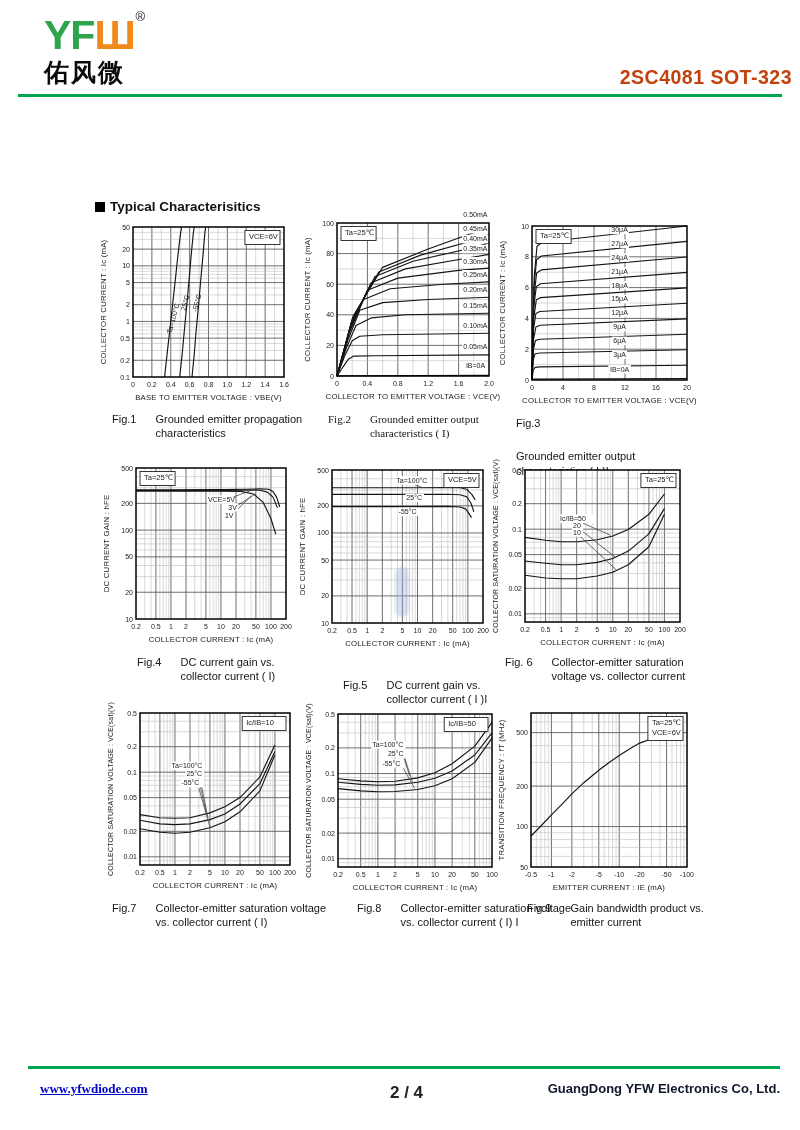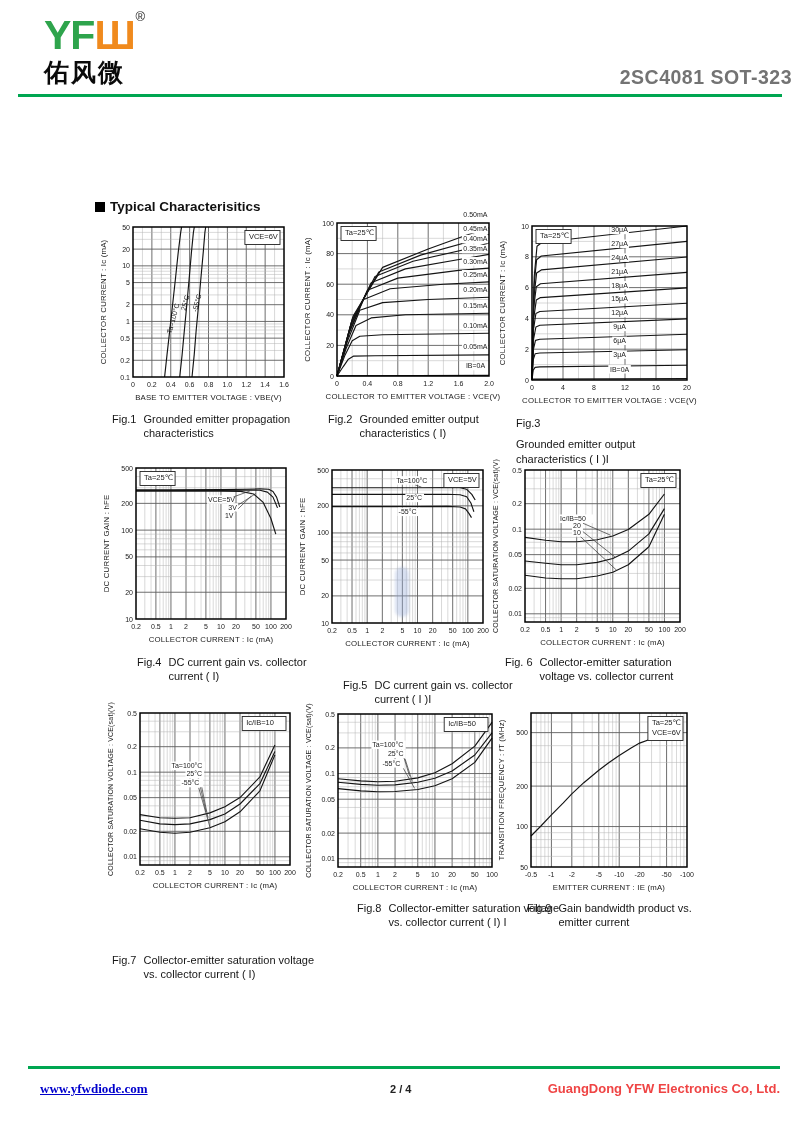--- a/index.html
+++ b/index.html
@@ -5,39 +5,39 @@
   html,body{margin:0;padding:0;background:#e8e8e8;}
   .page{position:relative;width:800px;height:1130px;background:#fff;margin:0 auto;
         font-family:"Liberation Sans","DejaVu Sans",sans-serif;color:var(--ink,#111);overflow:hidden;}
   
   .logo{position:absolute;left:44px;top:10px;line-height:1;}
   .logo-text{font-size:41px;font-weight:800;letter-spacing:-1px;}
   .logo-yf{color:var(--logo-green,#2EA44C);}
   .logo-w{color:var(--logo-orange,#F08A1D);}
   .logo-reg{font-size:13px;font-weight:400;color:#222;vertical-align:28px;margin-left:1px;}
   .logo-cn{font-size:25px;font-weight:700;letter-spacing:2px;color:#0a0a0a;margin-top:4px;}
-  .part-number{position:absolute;right:8px;top:66px;font-size:19.5px;font-weight:700;color:#737373;letter-spacing:0.5px;}
+  .part-number{position:absolute;right:8px;top:66px;font-size:19.5px;font-weight:700;color:#c2410c;letter-spacing:0.5px;}
   .header-rule{position:absolute;left:18px;right:18px;top:94px;height:3px;background:var(--green,#00A651);}
   
   .section-title{position:absolute;left:95px;top:199px;font-size:13.5px;font-weight:700;display:flex;align-items:center;gap:5px;}
   .sq{width:10px;height:10px;background:#000;display:inline-block;}
   
-  .caption{position:absolute;display:flex;gap:7px;font-size:11px;line-height:1.3;color:#161616;}
+  .caption{position:absolute;display:flex;gap:19px;font-size:11px;line-height:1.3;color:#161616;}
   .cap-no{flex-shrink:0;}
   
   .figsvg{position:absolute;overflow:visible;}
   .figsvg text{font-family:"Liberation Sans","DejaVu Sans",sans-serif;fill:#1a1a1a;}
   .scan-artifact{position:absolute;left:395px;top:567px;width:14px;height:50px;
      background:rgba(150,172,216,0.38);filter:blur(1.5px);border-radius:7px;}
   
   .footer-rule{position:absolute;left:28px;right:20px;top:1066px;height:3px;background:var(--green,#00A651);}
   .website{position:absolute;left:40px;top:1081px;font-size:13px;font-weight:700;
      color:var(--link,#0000CC);text-decoration:underline;font-family:Liberation Serif, serif;}
-  .page-num{position:absolute;left:390px;top:1083px;font-size:11px;font-weight:700;color:#222;}
-  .company{position:absolute;right:20px;top:1081px;font-size:13px;font-weight:700;color:#ef4444;}
+  .page-num{position:absolute;left:390px;top:1083px;font-size:17px;font-weight:700;color:#222;}
+  .company{position:absolute;right:20px;top:1081px;font-size:13px;font-weight:700;color:#0f172a;}
 </style>
 </head>
 <body>
 
 <div class="page" style="--green: #00A651; --logo-green: #2EA44C; --logo-orange: #F08A1D; --link: #0000CC; --ink: #111111;">
 
   <div class="logo">
     <span class="logo-text"><span class="logo-yf">YF</span><span class="logo-w">Ш</span><span class="logo-reg">®</span></span>
     <div class="logo-cn">佑风微</div>
   </div>
@@ -190,21 +190,21 @@
           <text x="-3" y="155.5" font-size="7" text-anchor="end">0</text>
           <text x="-3" y="124.9" font-size="7" text-anchor="end">20</text>
           <text x="-3" y="94.3" font-size="7" text-anchor="end">40</text>
           <text x="-3" y="63.7" font-size="7" text-anchor="end">60</text>
           <text x="-3" y="33.099999999999994" font-size="7" text-anchor="end">80</text>
           <text x="-3" y="2.5" font-size="7" text-anchor="end">100</text>
           <text x="76" y="176" font-size="7.8" text-anchor="middle" letter-spacing="0.2">COLLECTOR TO EMITTER VOLTAGE : VCE(V)</text>
           <text x="-27" y="76.5" font-size="7.8" text-anchor="middle" transform="rotate(-90 -27 76.5)" letter-spacing="0.2">COLLECTOR CURRENT : Ic (mA)</text>
         </g>
       </svg>
-      <div class="caption" style="left: 328px; top: 412px; width: 190px;">
+      <div class="caption" style="left: 328px; top: 412px; width: 190px; font-family: Liberation Serif, serif;">
         <span class="cap-no">Fig.2</span>
         <span class="cap-tx">Grounded emitter output characteristics (  I)</span>
       </div>
       <svg class="figsvg" width="211" height="198" style="left: 494px; top: 214px;">
         <g transform="translate(38,12)">
           <rect x="0" y="0" width="155" height="154" fill="#fff"></rect>
           <line x1="15.5" y1="0" x2="15.5" y2="154" stroke="#b3b3b3" stroke-width="0.5"></line>
           <line x1="31" y1="0" x2="31" y2="154" stroke="#5e5e5e" stroke-width="0.9"></line>
           <line x1="46.5" y1="0" x2="46.5" y2="154" stroke="#b3b3b3" stroke-width="0.5"></line>
           <line x1="62" y1="0" x2="62" y2="154" stroke="#5e5e5e" stroke-width="0.9"></line>
@@ -589,21 +589,21 @@
           <text x="-3" y="146.29771374759812" font-size="7" text-anchor="end">0.01</text>
           <text x="-3" y="120.81908549903925" font-size="7" text-anchor="end">0.02</text>
           <text x="-3" y="87.1381709980785" font-size="7" text-anchor="end">0.05</text>
           <text x="-3" y="61.65954274951963" font-size="7" text-anchor="end">0.1</text>
           <text x="-3" y="36.18091450096075" font-size="7" text-anchor="end">0.2</text>
           <text x="-3" y="2.5" font-size="7" text-anchor="end">0.5</text>
           <text x="75" y="175" font-size="7.8" text-anchor="middle" letter-spacing="0.2">COLLECTOR CURRENT : Ic (mA)</text>
           <text x="-27" y="76" font-size="6.9786535303776684" text-anchor="middle" transform="rotate(-90 -27 76)" letter-spacing="0.2">COLLECTOR SATURATION VOLTAGE : VCE(sat)(V)</text>
         </g>
       </svg>
-      <div class="caption" style="left: 112px; top: 953px; width: 215px;">
+      <div class="caption" style="left: 112px; top: 901px; width: 215px;">
         <span class="cap-no">Fig.7</span>
         <span class="cap-tx">Collector-emitter saturation voltage vs. collector current (  I)</span>
       </div>
       <svg class="figsvg" width="210" height="197" style="left: 300px; top: 702px;">
         <g transform="translate(38,12)">
           <rect x="0" y="0" width="154" height="153" fill="#fff"></rect>
           <line x1="10.047556605300732" y1="0" x2="10.047556605300732" y2="153" stroke="#b3b3b3" stroke-width="0.5"></line>
           <line x1="17.17641146725449" y1="0" x2="17.17641146725449" y2="153" stroke="#b3b3b3" stroke-width="0.5"></line>
           <line x1="22.70598088790917" y1="0" x2="22.70598088790917" y2="153" stroke="#5e5e5e" stroke-width="0.9"></line>
           <line x1="27.22396807255523" y1="0" x2="27.22396807255523" y2="153" stroke="#b3b3b3" stroke-width="0.5"></line>

